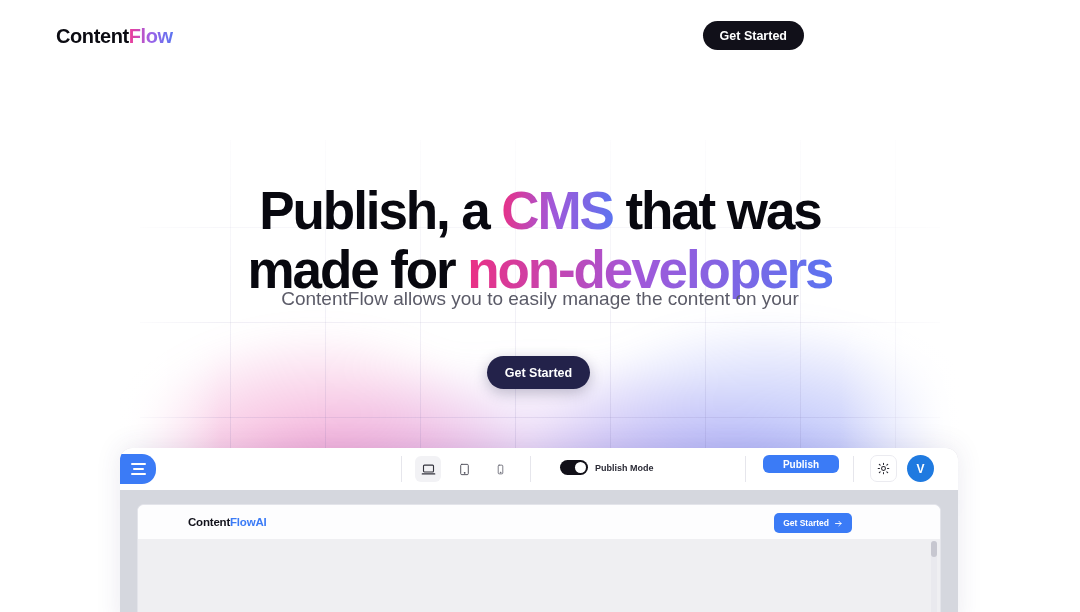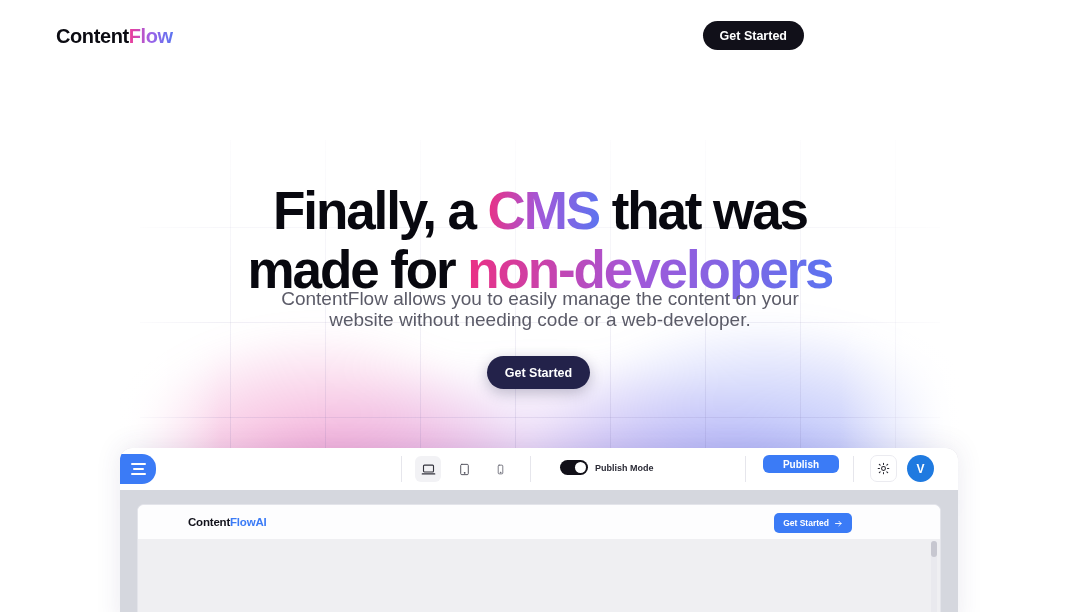--- a/index.html
+++ b/index.html
@@ -166,26 +166,25 @@
 
   <div class="header">
     <div class="logo">
       <span class="dark">Content</span><span class="grad">Flow</span>
     </div>
     <button class="cta-top">Get Started</button>
   </div>
 
   <div class="hero">
     <h1 class="headline">
-      <span>Finally, a </span><span class="gl">CMS</span><span> that was</span>
+      <span>Publish, a </span><span class="gl">CMS</span><span> that was</span>
       <span class="l2"><span>made for </span><span class="gl">non-developers</span></span>
     </h1>
     <p class="subtitle">
       <span>ContentFlow allows you to easily manage the content on your</span><br>
-      <span>website without needing code or a web-developer.</span>
     </p>
     <button class="cta-hero">Get Started</button>
   </div>
 
   <div class="mockup">
 
     <div class="toolbar">
       <div class="hamburger">
         <span></span>
           <span class="mid"></span>

